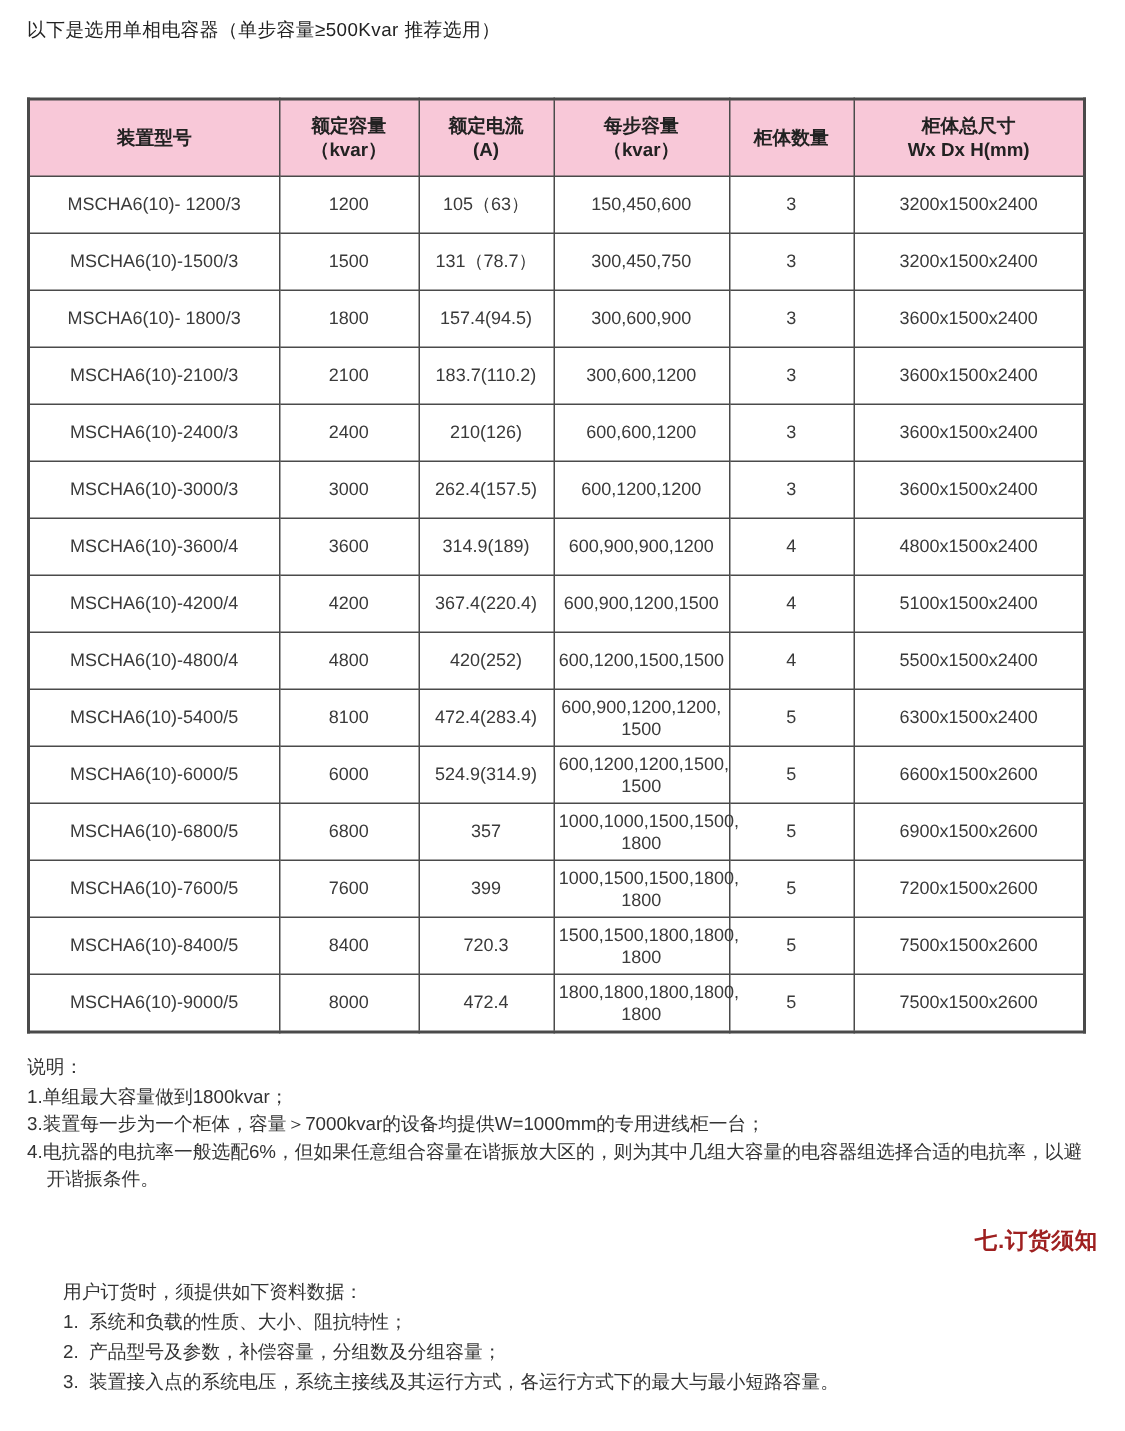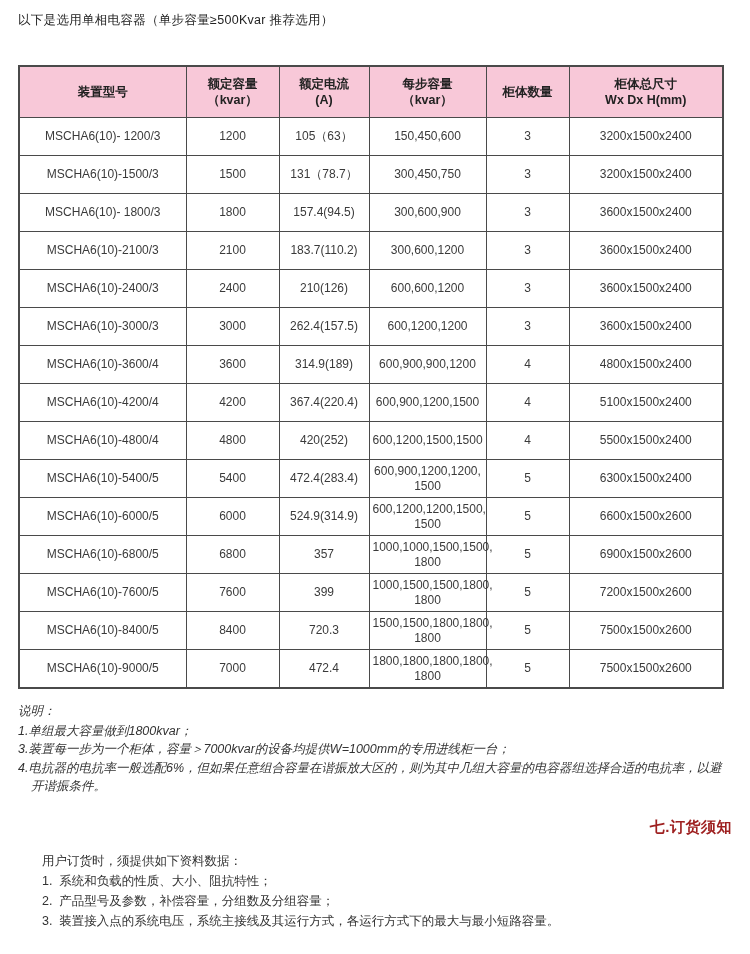--- a/index.html
+++ b/index.html
@@ -30,21 +30,21 @@
     padding:2px 3px;
   }
   table.spec th{
     background:var(--pink);
     font-weight:bold;font-size:12.5px;line-height:16px;
     height:46px;color:#222;
   }
   table.spec td{
     font-size:12px;line-height:15px;height:33px;color:#3a3a3a;
   }
-  .notes{margin-top:13px;font-size:12.5px;line-height:18.5px;color:#333;font-style:italic;}
+  .notes{margin-top:13px;font-size:12.5px;line-height:18.5px;color:#333;}
   .notes .note-title{margin-bottom:1px;}
   .notes .note-line{padding-left:13px;text-indent:-13px;}
   .order{margin-top:22px;}
   .order-heading{
     color:var(--red);font-weight:bold;font-size:15px;letter-spacing:.5px;
     margin:0 0 14px 0;
     text-align:right;
   }
   .order-intro{margin-left:24px;font-size:12.5px;line-height:20px;}
   .order-item{margin-left:24px;font-size:12.5px;line-height:20px;white-space:pre-wrap;}
@@ -147,21 +147,21 @@
         <tr>
           <td>MSCHA6(10)-4800/4</td>
           <td>4800</td>
           <td>420(252)</td>
           <td>600,1200,1500,1500</td>
           <td>4</td>
           <td>5500x1500x2400</td>
         </tr>
         <tr>
           <td>MSCHA6(10)-5400/5</td>
-          <td>5400</td>
+          <td>8100</td>
           <td>472.4(283.4)</td>
           <td>600,900,1200,1200,
 1500</td>
           <td>5</td>
           <td>6300x1500x2400</td>
         </tr>
         <tr>
           <td>MSCHA6(10)-6000/5</td>
           <td>6000</td>
           <td>524.9(314.9)</td>
@@ -192,21 +192,21 @@
           <td>MSCHA6(10)-8400/5</td>
           <td>8400</td>
           <td>720.3</td>
           <td>1500,1500,1800,1800,
 1800</td>
           <td>5</td>
           <td>7500x1500x2600</td>
         </tr>
         <tr>
           <td>MSCHA6(10)-9000/5</td>
-          <td>7000</td>
+          <td>8000</td>
           <td>472.4</td>
           <td>1800,1800,1800,1800,
 1800</td>
           <td>5</td>
           <td>7500x1500x2600</td>
         </tr>
       </tbody>
   </table>
 
   <div class="notes">

